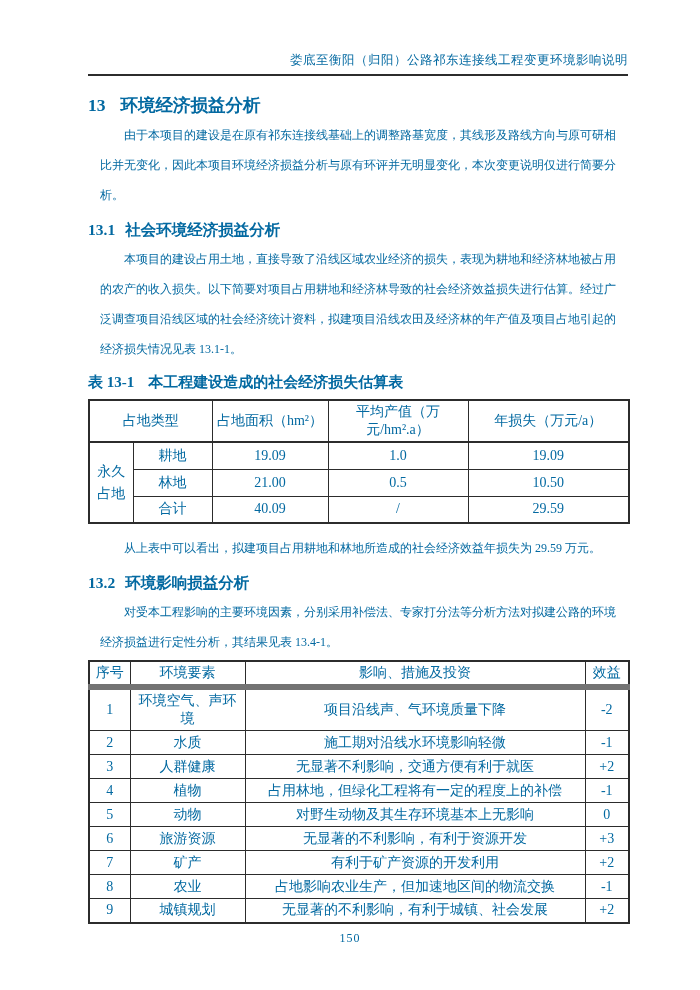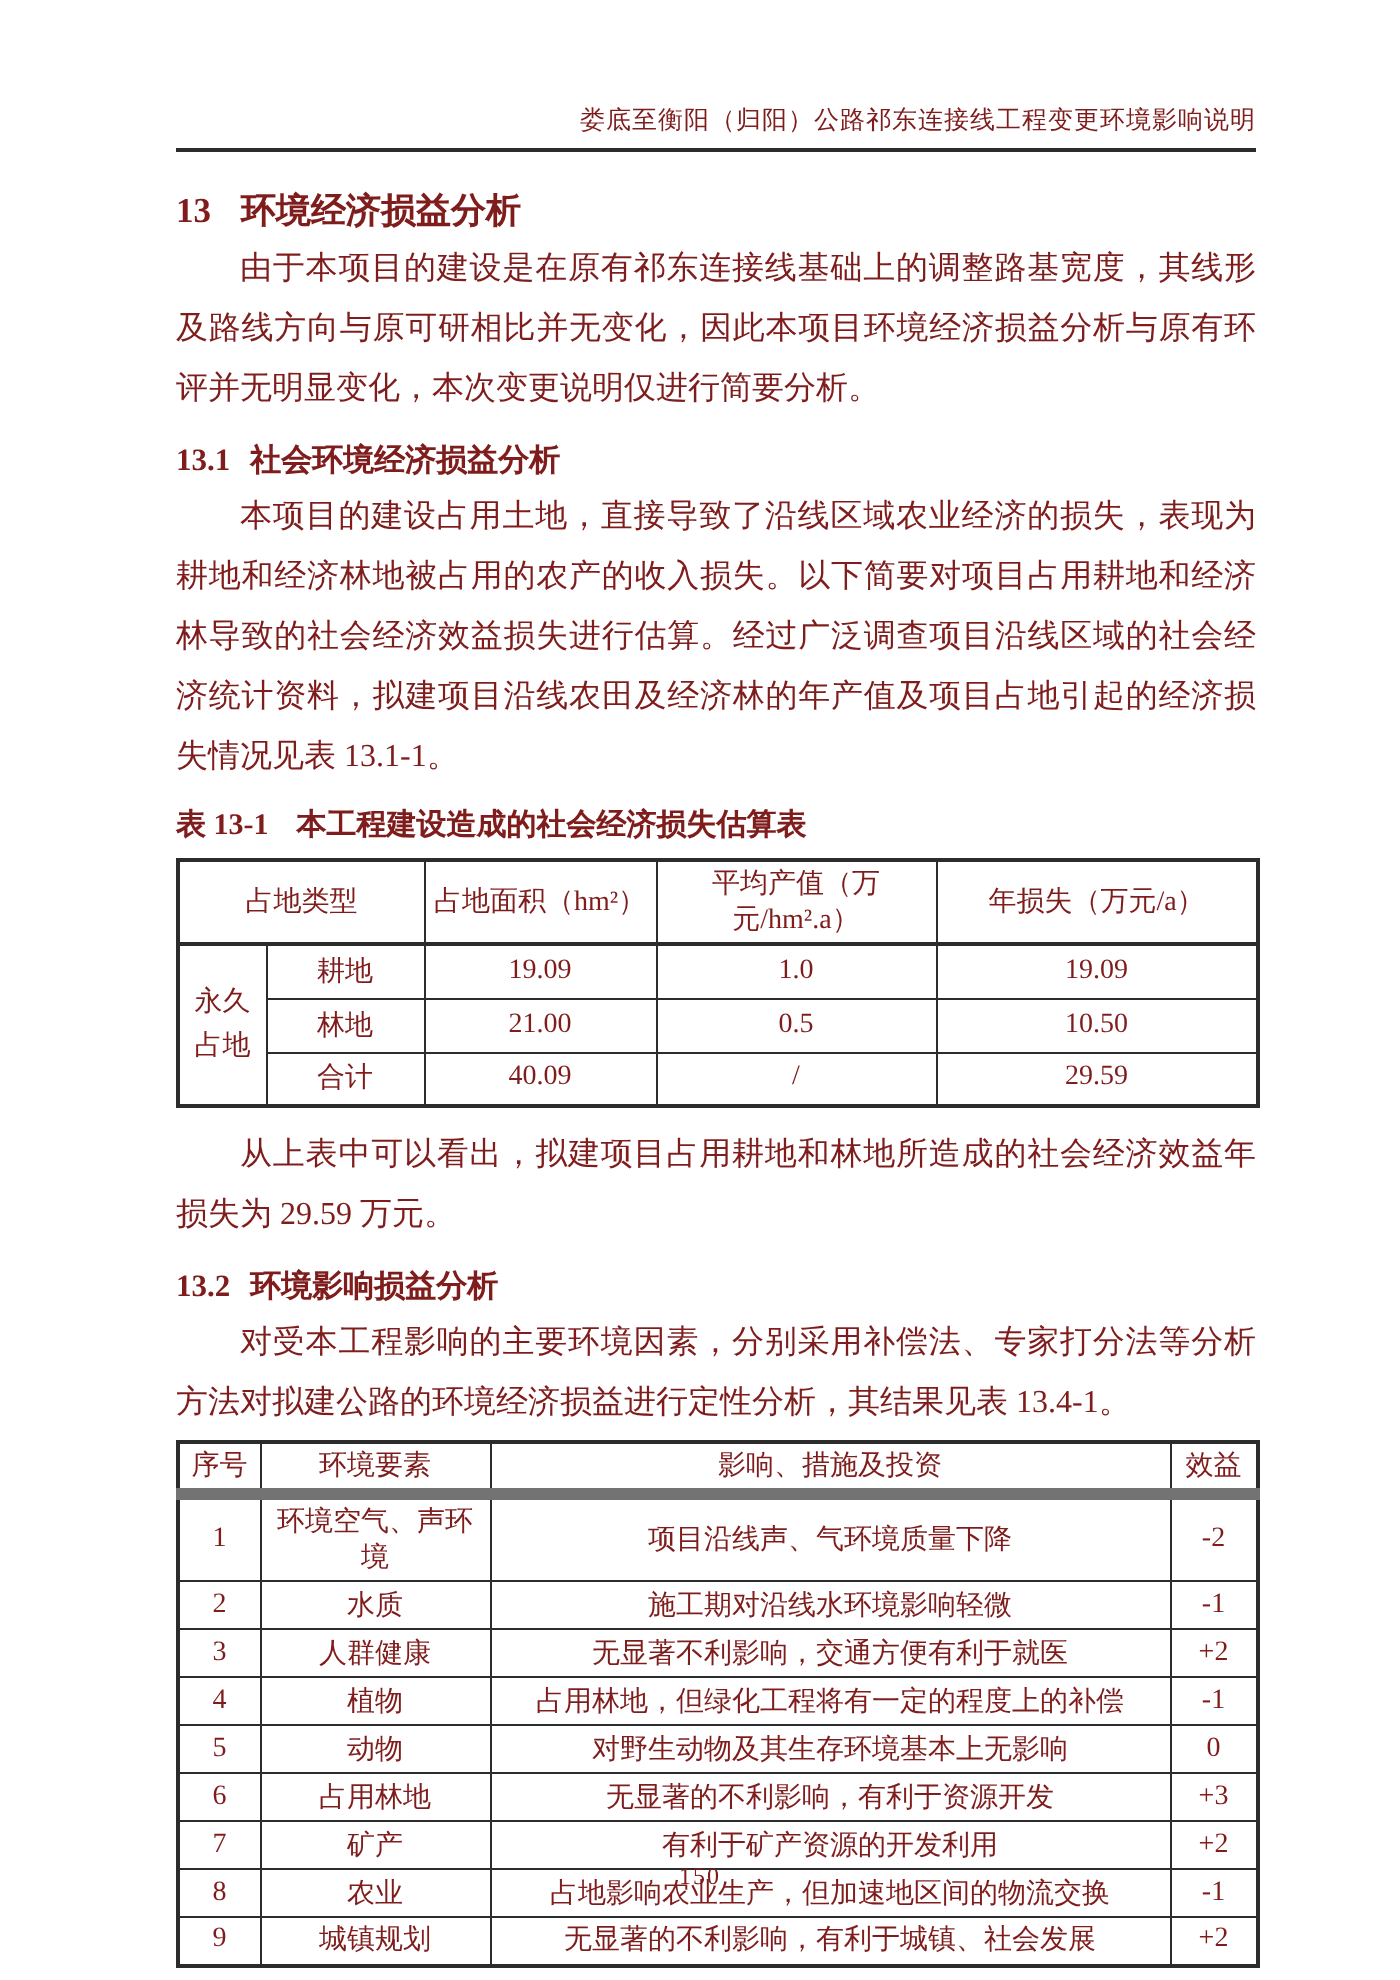--- a/index.html
+++ b/index.html
@@ -3,21 +3,21 @@
 <meta charset="utf-8">
 <style>
   * { box-sizing: border-box; }
   html, body { margin: 0; padding: 0; background: #ffffff; }
   .page {
     position: relative;
     width: 700px;
     height: 990px;
     background: #ffffff;
     font-family: "Liberation Serif", "DejaVu Serif", serif;
-    color: #7f1d1d;
+    color: #0369a1;
     overflow: hidden;
   }
   .content { padding: 0 72px 0 88px; width: 700px; }
 
   
   .doc-header {
     padding-top: 52px;
     padding-bottom: 5px;
     border-bottom: 2px solid #2c2c2c;
     text-align: right;
@@ -26,22 +26,22 @@
   }
 
   
   .h-main { margin: 17px 0 2px 0; font-size: 17.5px; font-weight: bold; }
   .h-main .hnum { margin-right: 15px; }
   .h-sub { margin: 10px 0 3px 0; font-size: 15.5px; font-weight: bold; }
   .h-sub .hnum { margin-right: 10px; }
 
   
   .para {
-    margin: 3px 0;
-    font-size: 16px;
+    margin: 3px 12px;
+    font-size: 12px;
     line-height: 30px;
     text-indent: 2em;
     text-align: justify;
   }
 
   
   .tcaption {
     margin: 9px 0 7px 0;
     text-align: left;
     font-size: 15px;
@@ -196,21 +196,21 @@
           <td>-1</td>
         </tr>
         <tr>
           <td>5</td>
           <td>动物</td>
           <td>对野生动物及其生存环境基本上无影响</td>
           <td>0</td>
         </tr>
         <tr>
           <td>6</td>
-          <td>占用林地</td>
+          <td>旅游资源</td>
           <td>无显著的不利影响，有利于资源开发</td>
           <td>+3</td>
         </tr>
         <tr>
           <td>7</td>
           <td>矿产</td>
           <td>有利于矿产资源的开发利用</td>
           <td>+2</td>
         </tr>
         <tr>

